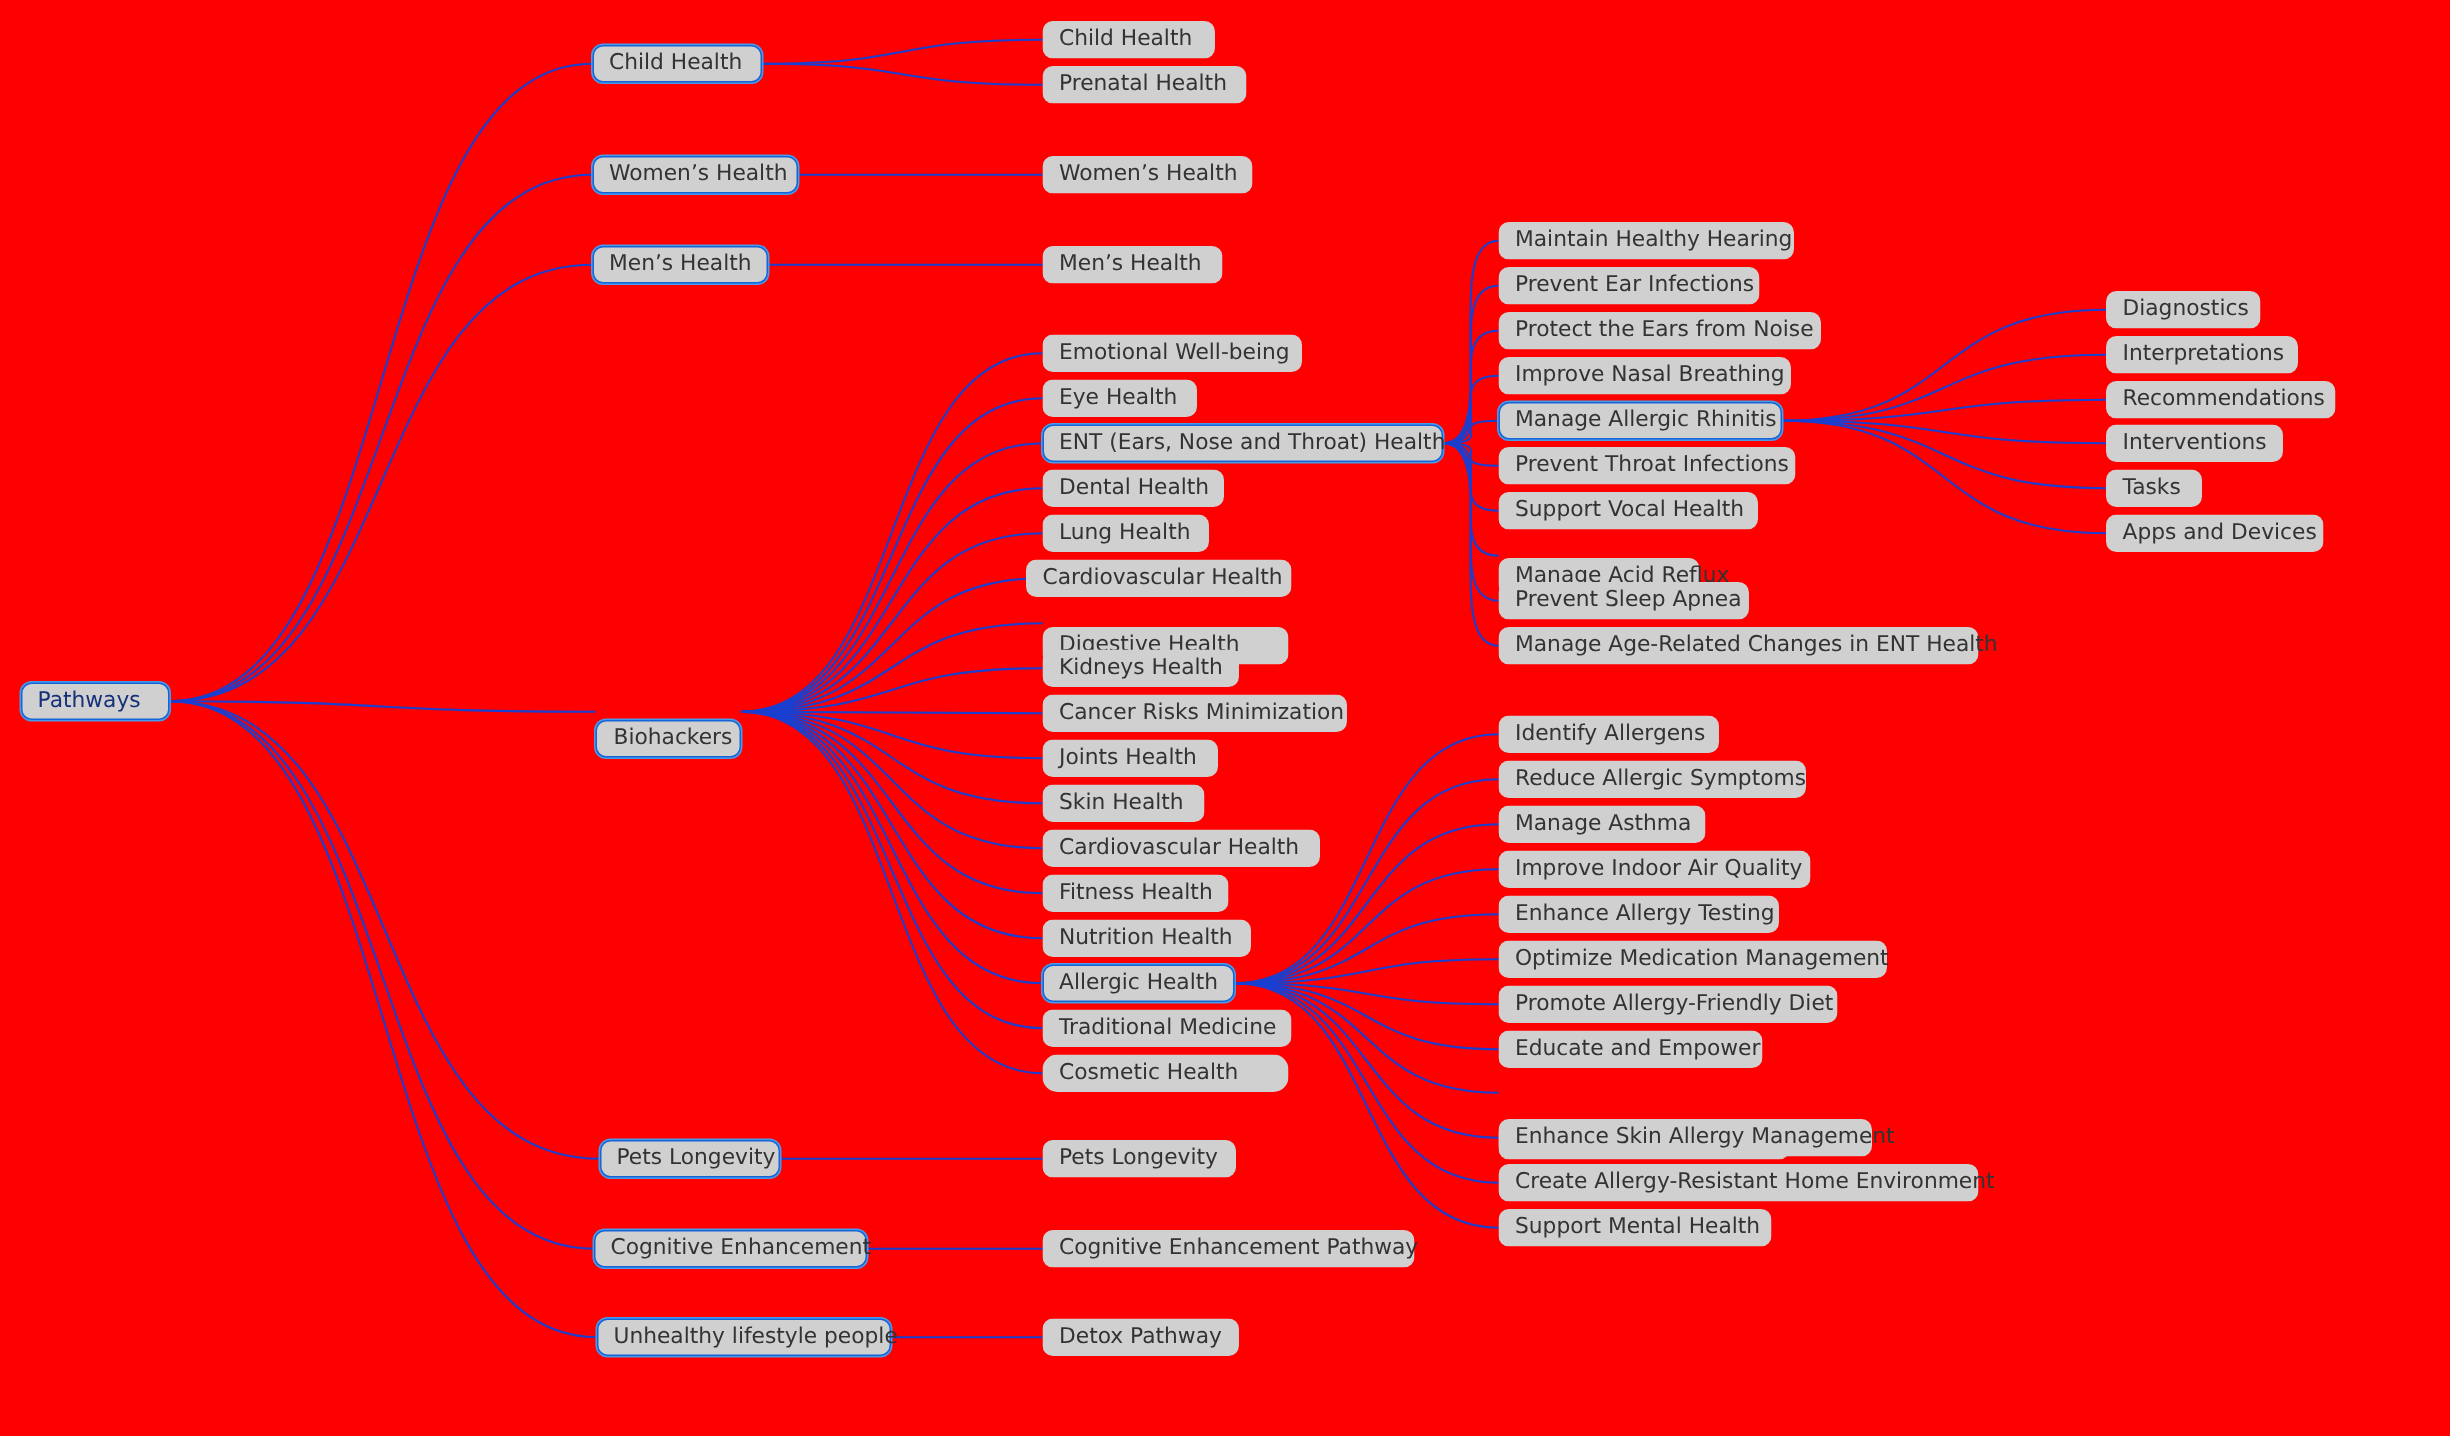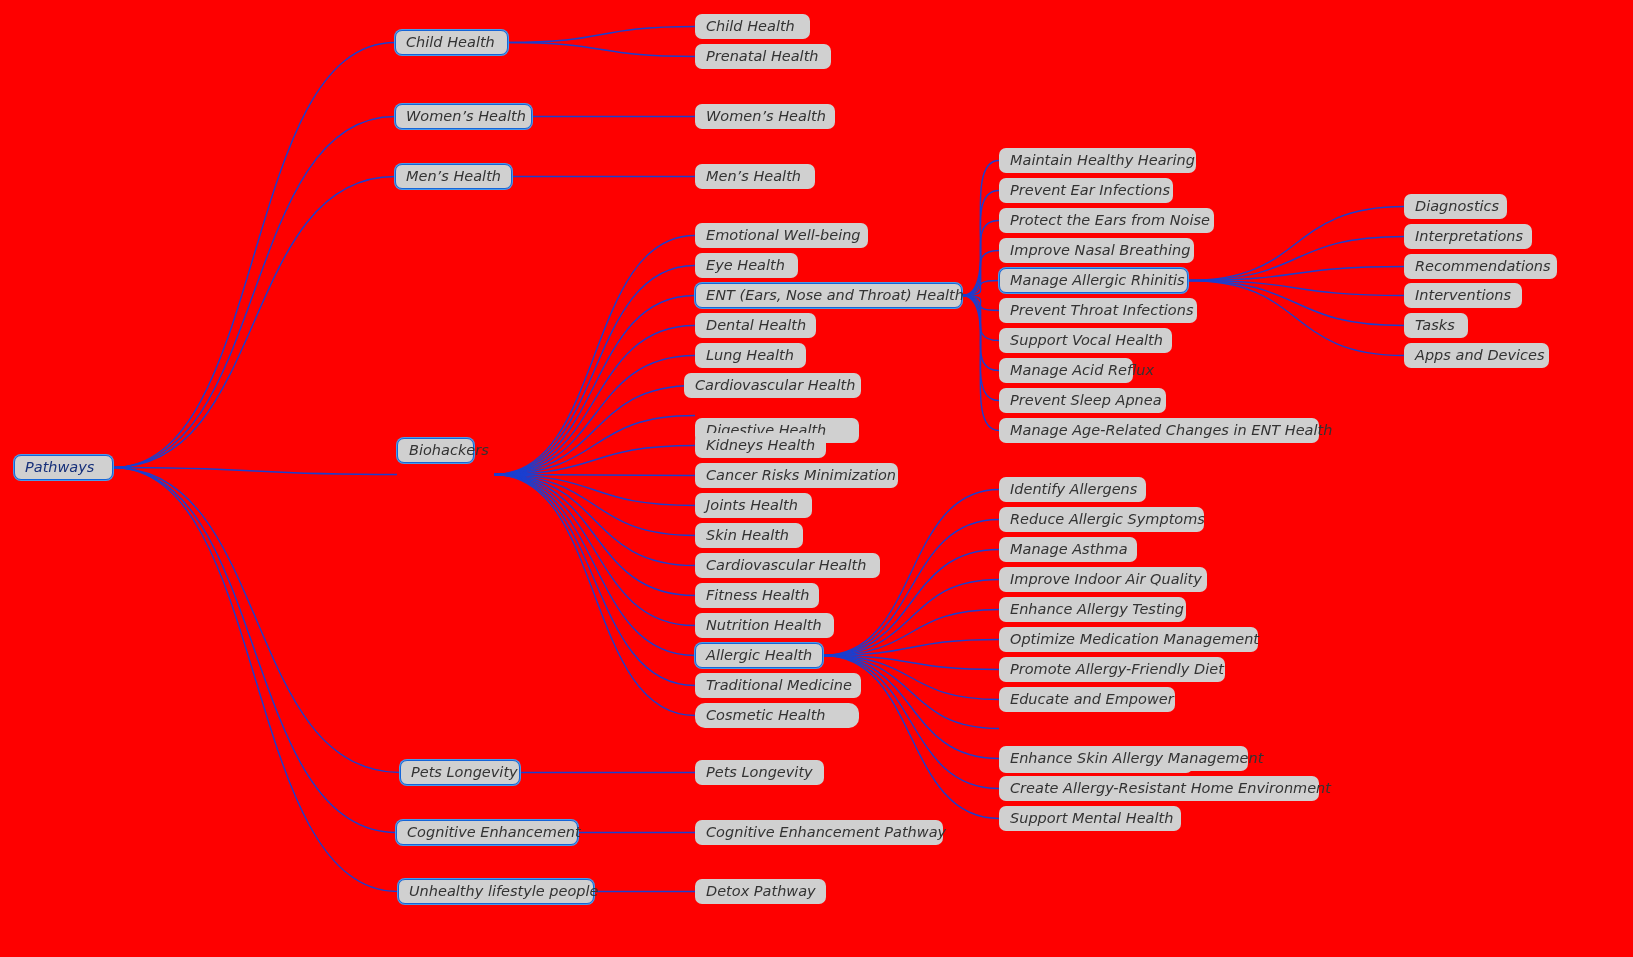--- a/index.html
+++ b/index.html
@@ -29,21 +29,20 @@
     border-radius: 7px;
     font-size: 14.5px;
     line-height: 1;
     height: 25px;
     display: flex;
     align-items: center;
     padding: 0 10px;
     white-space: nowrap;
     border: 1px solid transparent;
     z-index: 5;
-    font-style: italic;
   }
   .node.sel {
     border: 1px solid #1565d8;
     box-shadow: 0 0 0 1px #4a9ae8;
     background: #d0d0d0;
   }
   .node.root {
     color: #16307a;
     font-weight: 400;
   }
@@ -118,21 +117,21 @@
     </div>
     <div class="node sel" style="left: 395px; top: 30px; width: 113px;">
       <span>Child Health</span>
     </div>
     <div class="node sel" style="left: 395px; top: 104px; width: 137px;">
       <span>Women’s Health</span>
     </div>
     <div class="node sel" style="left: 395px; top: 164px; width: 117px;">
       <span>Men’s Health</span>
     </div>
-    <div class="node sel" style="left: 397px; top: 438px; width: 77px; padding-left: 11px;">
+    <div class="node sel" style="left: 397px; top: 480px; width: 97px; padding-left: 11px;">
       <span>Biohackers</span>
     </div>
     <div class="node sel" style="left: 400px; top: 760px; width: 120px;">
       <span>Pets Longevity</span>
     </div>
     <div class="node sel" style="left: 396px; top: 820px; width: 182px;">
       <span>Cognitive Enhancement</span>
     </div>
     <div class="node sel" style="left: 398px; top: 879px; width: 196px;">
       <span>Unhealthy lifestyle people</span>
@@ -223,21 +222,21 @@
     </div>
     <div class="node sel" style="left: 999px; top: 268px; width: 189px;">
       <span>Manage Allergic Rhinitis</span>
     </div>
     <div class="node" style="left: 999px; top: 298px; width: 198px;">
       <span>Prevent Throat Infections</span>
     </div>
     <div class="node" style="left: 999px; top: 328px; width: 173px;">
       <span>Support Vocal Health</span>
     </div>
-    <div class="node" style="left: 999px; top: 358px; width: 134px;">
+    <div class="node" style="left: 999px; top: 372px; width: 134px;">
       <span>Manage Acid Reflux</span>
     </div>
     <div class="node" style="left: 999px; top: 388px; width: 167px;">
       <span>Prevent Sleep Apnea</span>
     </div>
     <div class="node" style="left: 999px; top: 418px; width: 320px;">
       <span>Manage Age-Related Changes in ENT Health</span>
     </div>
     <div class="node" style="left: 999px; top: 477px; width: 147px;">
       <span>Identify Allergens</span>

